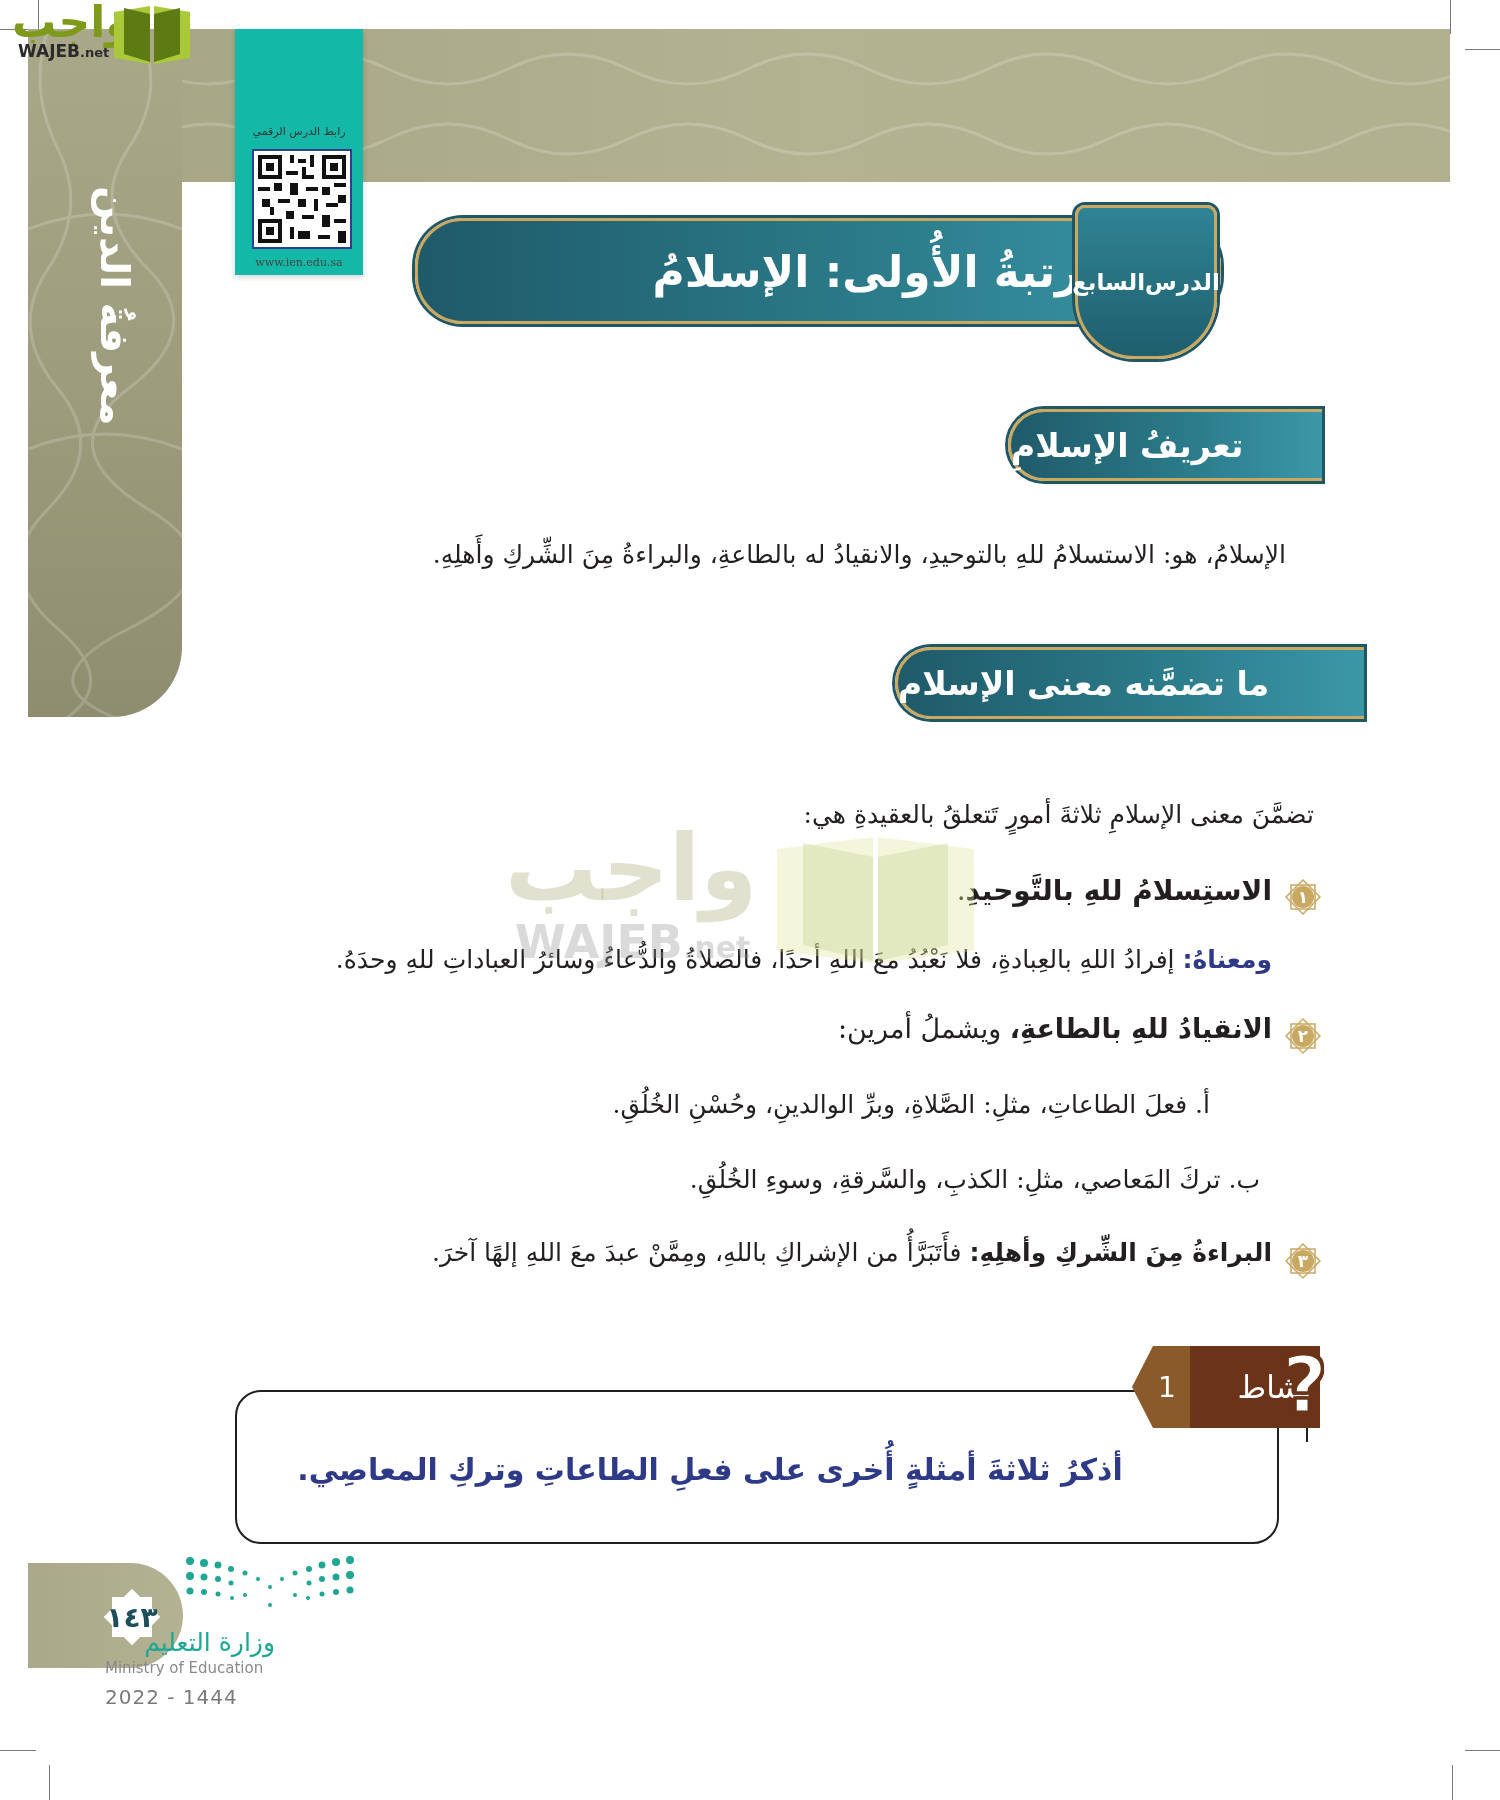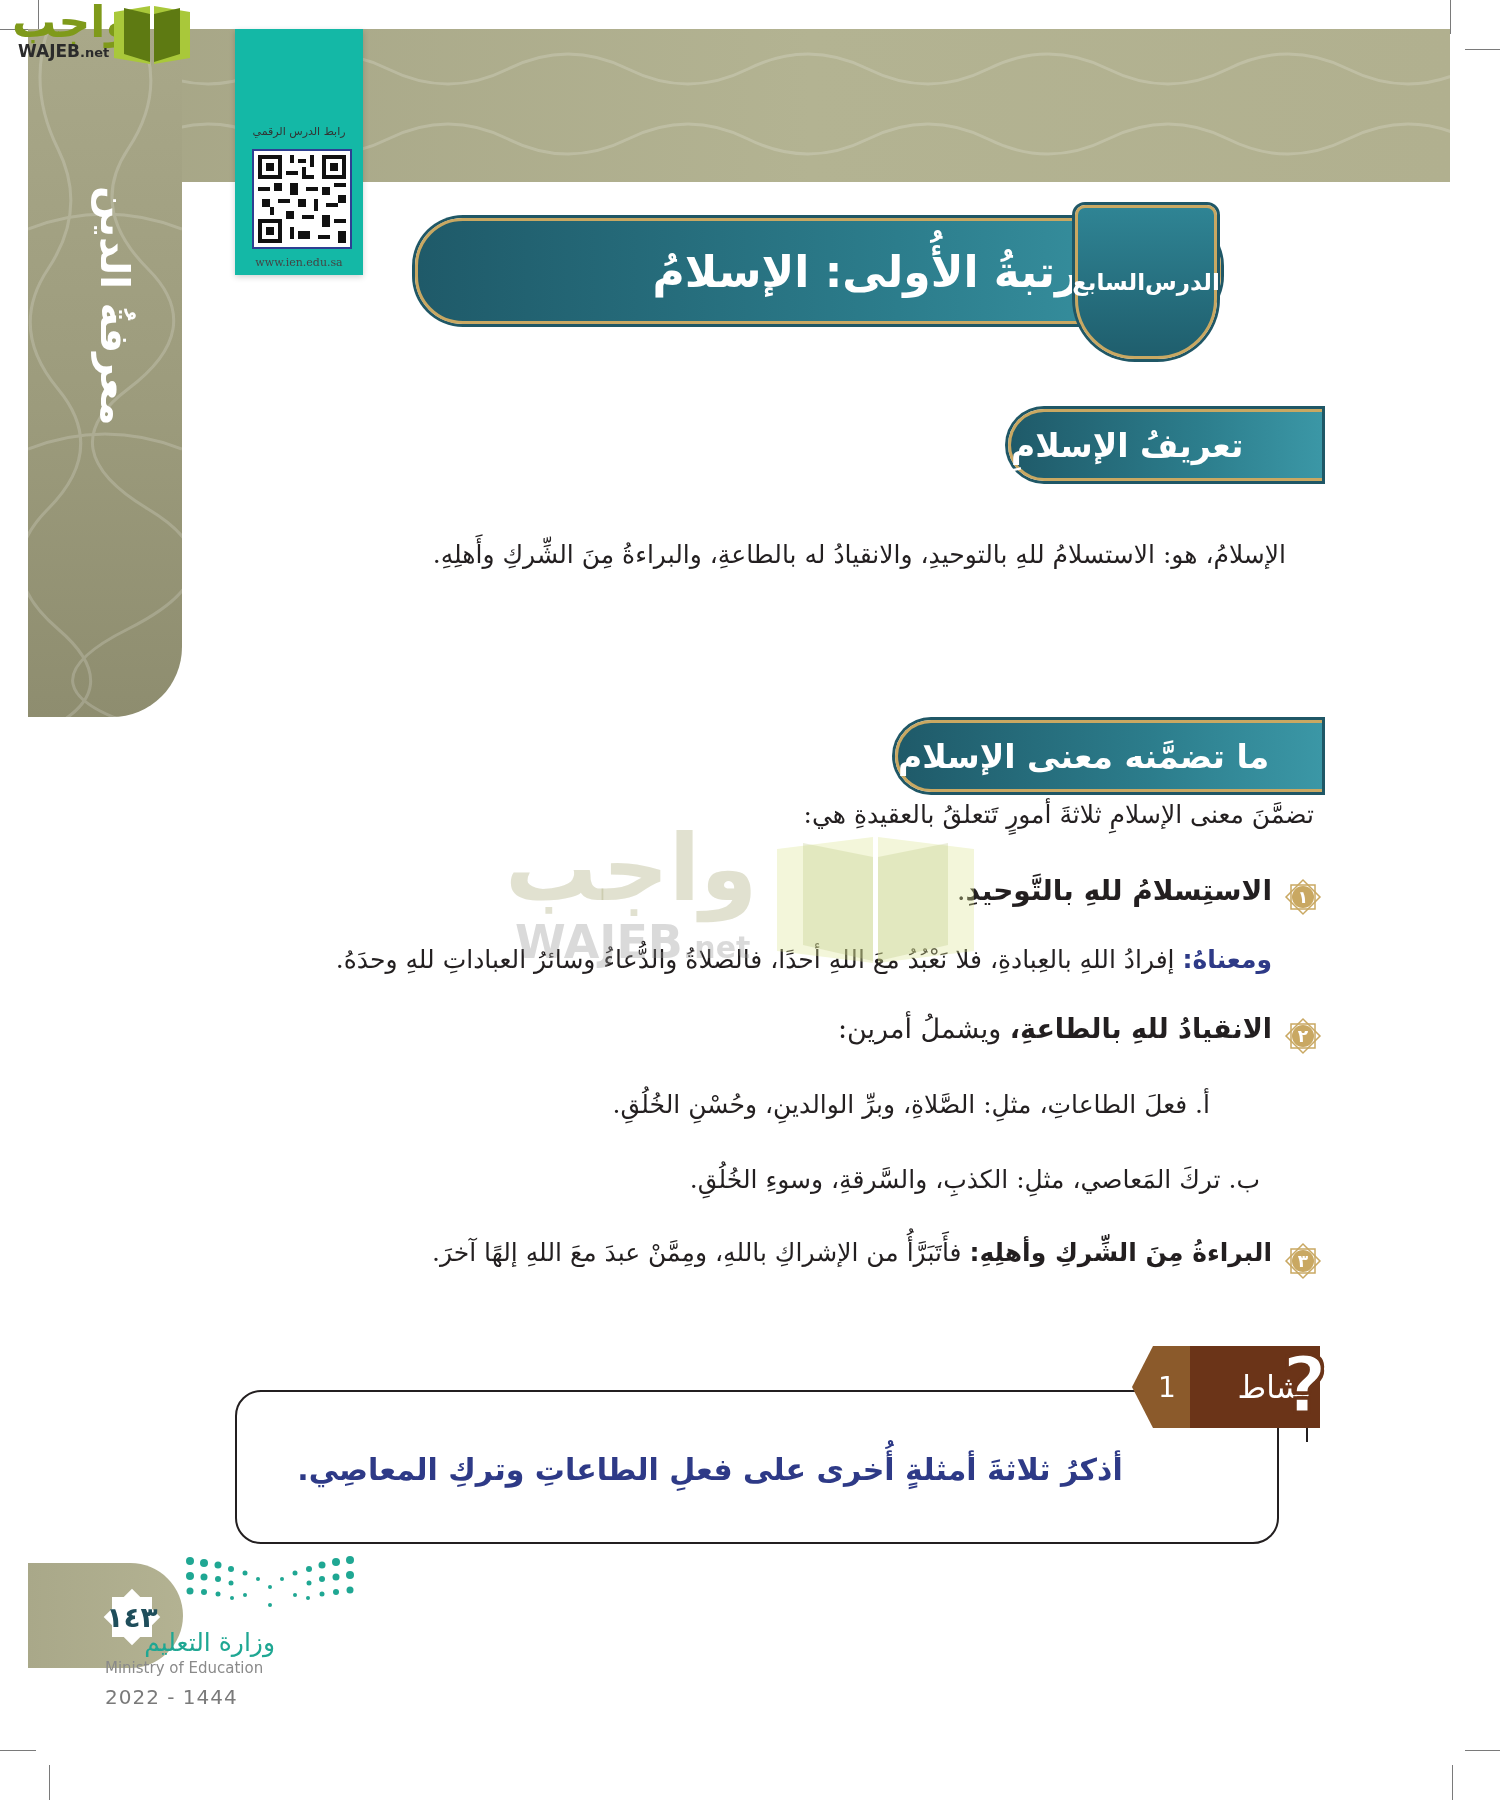--- a/index.html
+++ b/index.html
@@ -69,21 +69,21 @@
     color:#ffffff; font-weight:bold; font-size:23px;
     display:flex; align-items:center; justify-content:center;
     direction:rtl; line-height:34px;
   }
   .banner-sec {
     border-radius:40px 0 0 40px; border-right:none;
     justify-content:flex-end; padding-right:0; box-sizing:border-box;
     font-size:33px;
   }
   .banner-def { left:1008px; top:409px; width:314px; height:72px; }
-  .banner-mean { left:895px; top:720px; width:427px; height:72px; }
+  .banner-mean { left:895px; top:647px; width:469px; height:72px; }
 
   
   .para {
     position:absolute; direction:rtl; text-align:center;
     font-family:"DejaVu Serif", serif; font-size:25px; color:#231f20;
     white-space:nowrap;
   }
   .bold { font-family:"DejaVu Sans", sans-serif; font-weight:bold; }
   .blue { color:#2e3a87; font-weight:bold; font-family:"DejaVu Sans", sans-serif; }
 

